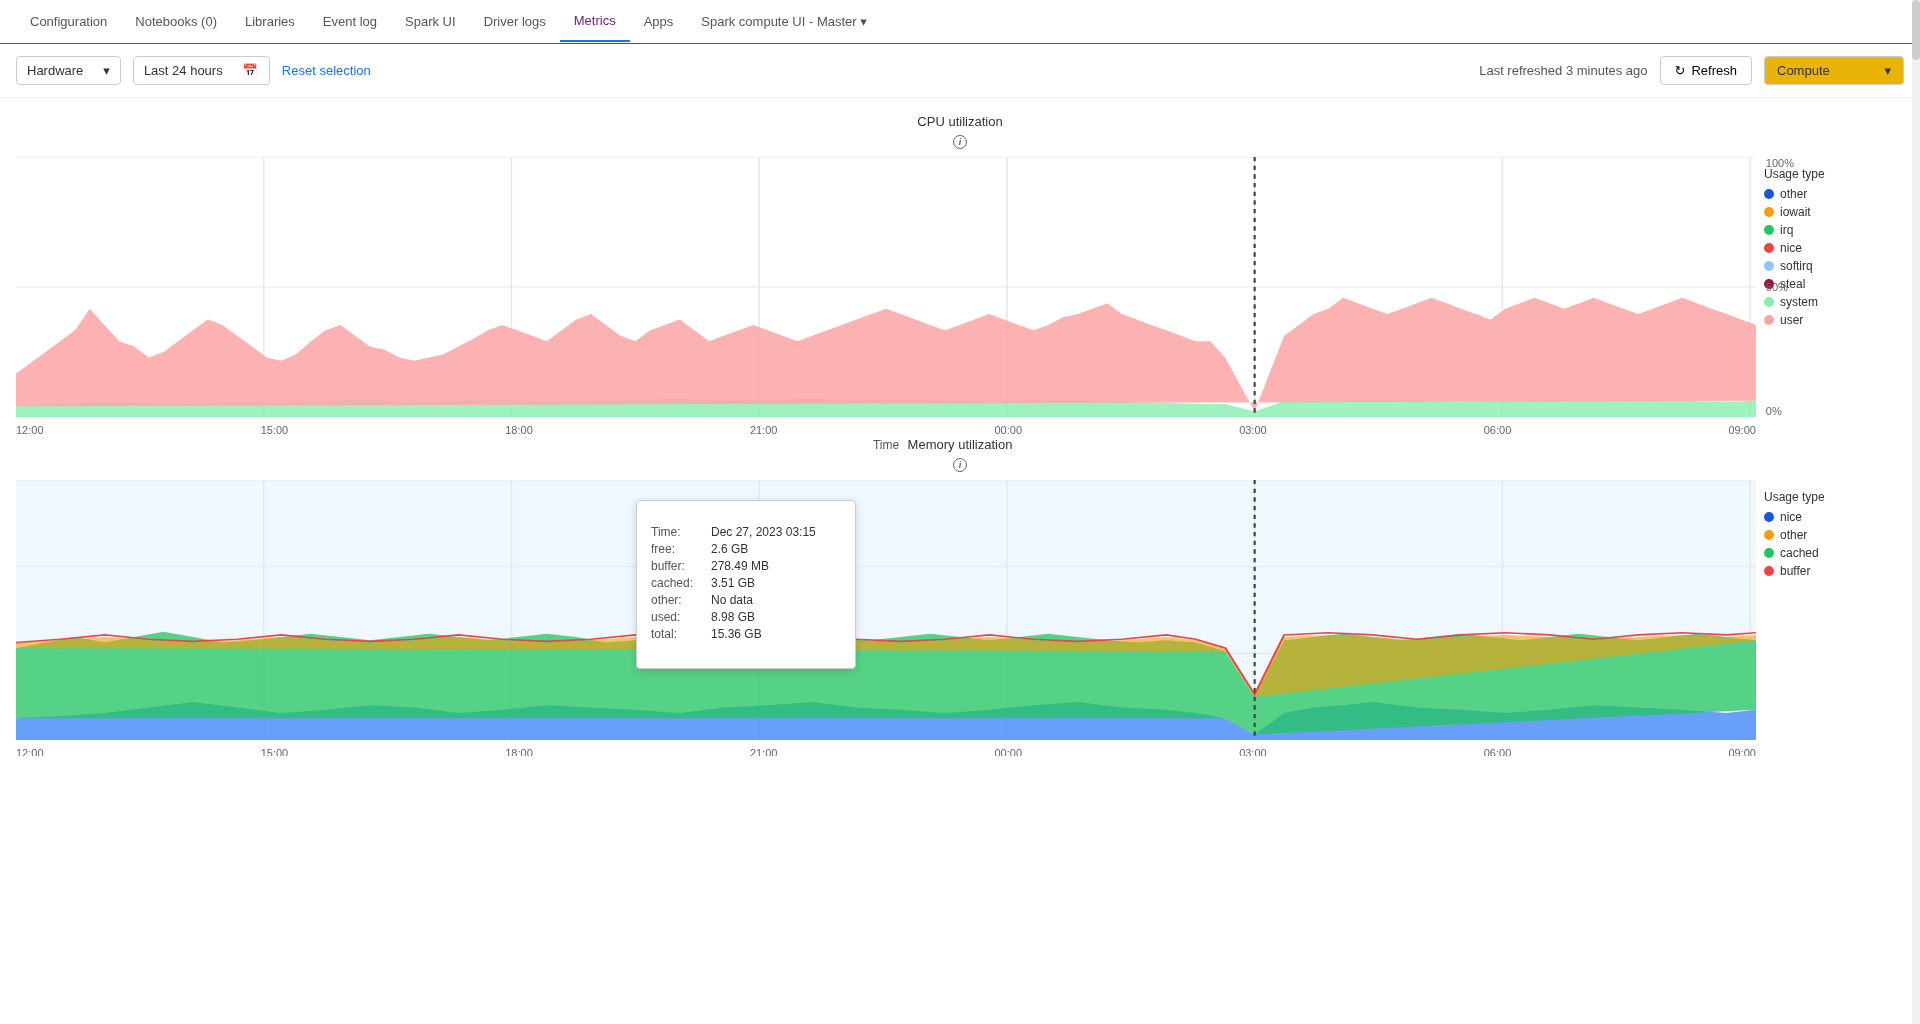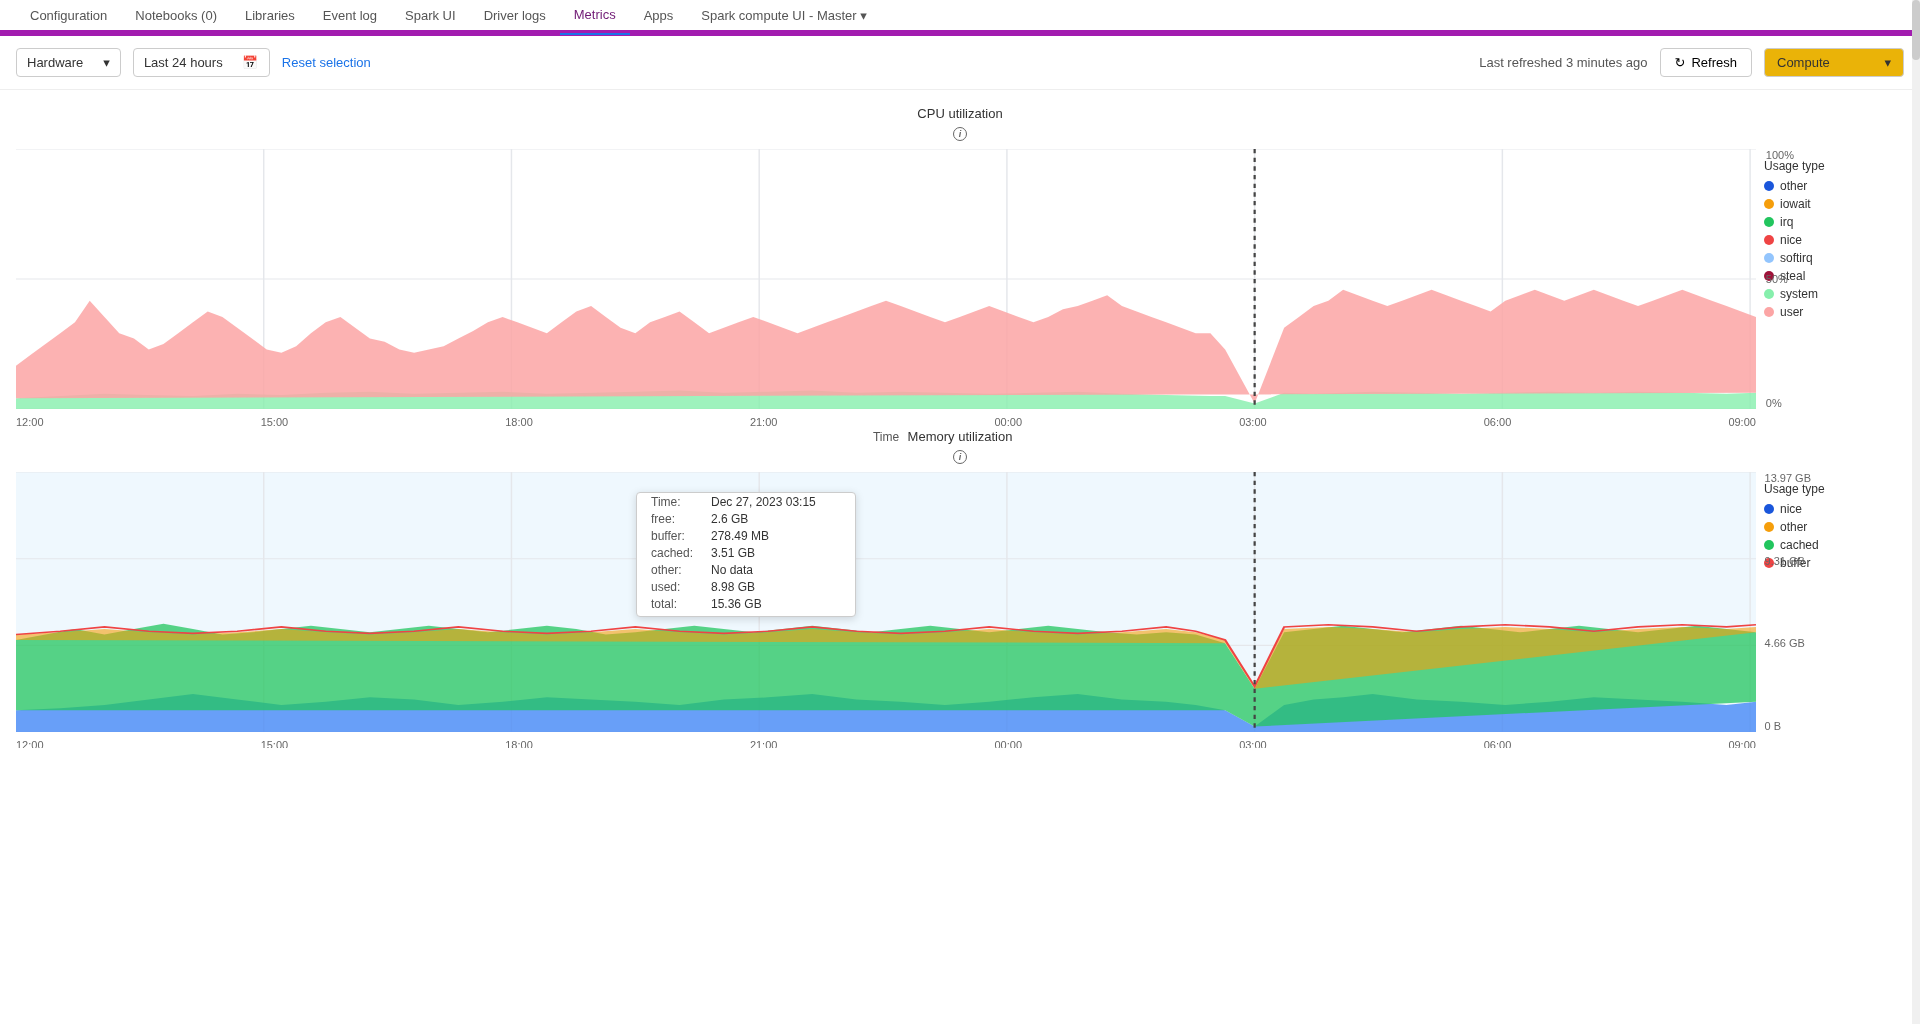--- a/index.html
+++ b/index.html
@@ -1,19 +1,19 @@
 <!DOCTYPE html>
 <html><head>
   <meta charset="utf-8">
   <style>
     * { box-sizing: border-box; margin: 0; padding: 0; }
     body { font-family: -apple-system, BlinkMacSystemFont, 'Segoe UI', sans-serif; font-size: 13px; background: #fff; color: #333; overflow-x: hidden; }
 
     
-    .nav-bar { display: flex; align-items: center; border-bottom: 6px solid #a21caf; padding: 0 16px; height: 36px; }
+    .nav-bar { display: flex; align-items: center; border-bottom: 1px solid #a21caf; padding: 0 16px; height: 44px; }
     .nav-item { padding: 0 14px; height: 40px; display: flex; align-items: center; cursor: pointer; color: #555; font-size: 13px; }
     .nav-item.active { color: #701a75; border-bottom: 2px solid #1a73e8; font-weight: 500; }
 
     
     .toolbar { display: flex; align-items: center; padding: 12px 16px; gap: 12px; border-bottom: 1px solid #eee; }
     .toolbar-right { margin-left: auto; display: flex; align-items: center; gap: 12px; }
     .select-box { display: flex; align-items: center; border: 1px solid #ccc; border-radius: 4px; padding: 6px 10px; cursor: pointer; background: #fff; font-size: 13px; gap: 20px; }
     .btn-link { color: #1a73e8; cursor: pointer; font-size: 13px; background: none; border: none; }
     .refresh-btn { display: flex; align-items: center; gap: 6px; border: 1px solid #ccc; border-radius: 4px; padding: 6px 14px; cursor: pointer; background: #fff; font-size: 13px; }
     .last-refresh { font-size: 13px; color: #555; }
@@ -32,21 +32,21 @@
     .legend-title { font-size: 12px; font-weight: 500; margin-bottom: 6px; }
     .legend-item { display: flex; align-items: center; gap: 6px; font-size: 12px; margin-bottom: 4px; }
     .legend-dot { width: 10px; height: 10px; border-radius: 50%; flex-shrink: 0; }
 
     .chart-svg { width: 100%; height: 100%; }
     .y-axis-labels { position: absolute; right: -42px; top: 0; height: 100%; display: flex; flex-direction: column; justify-content: space-between; font-size: 11px; color: #666; }
     .x-axis-labels { display: flex; justify-content: space-between; margin-top: 4px; font-size: 11px; color: #666; padding: 0 0 0 0; }
     .x-axis-title { text-align: center; font-size: 12px; color: #555; margin-top: 2px; font-weight: 500; }
 
     
-    .tooltip { position: absolute; background: white; border: 1px solid #ccc; border-radius: 4px; padding: 2px 14px; font-size: 12px; box-shadow: 0 2px 8px rgba(0,0,0,0.15); z-index: 10; }
+    .tooltip { position: absolute; background: white; border: 1px solid #ccc; border-radius: 4px; padding: 24px 14px; font-size: 12px; box-shadow: 0 2px 8px rgba(0,0,0,0.15); z-index: 10; }
     .tooltip-row { display: flex; gap: 8px; margin-bottom: 3px; }
     .tooltip-label { color: #555; min-width: 52px; }
     .tooltip-val { font-weight: 500; color: #333; }
 
     
     .scrollbar { position: fixed; right: 0; top: 0; width: 8px; height: 100%; background: #f0f0f0; }
     .scrollbar-thumb { width: 8px; background: #ccc; border-radius: 4px; position: absolute; top: 0; height: 60px; }
   </style>
 </head>
 <body>
@@ -215,26 +215,20 @@
 
           <polygon fill="#f59e0b" fill-opacity="0.6" points="
             0,150 30,148 60,145 90,148 120,150 150,148 180,145 210,148 240,150 270,148 300,145 330,148 360,150 390,148 420,145 450,148 480,150 510,148 540,145 570,148 600,150 630,148 660,145 690,148 720,150 750,148 780,145 800,148 820,155 840,198 860,145 890,143 920,145 950,148 980,145 1010,143 1040,145 1070,148 1100,145 1130,143 1160,145 1180,143
             1180,148 840,200 820,158 0,155"></polygon>
 
           <polyline fill="none" stroke="#ef4444" stroke-width="1.5" points="
             0,150 30,147 60,143 90,147 120,149 150,147 180,143 210,147 240,149 270,147 300,143 330,147 360,149 390,147 420,143 450,147 480,149 510,147 540,143 570,147 600,149 630,147 660,143 690,147 720,149 750,147 780,143 800,147 820,155 840,198 860,143 890,141 920,143 950,147 980,143 1010,141 1040,143 1070,147 1100,143 1130,141 1160,143 1180,141"></polyline>
 
           <line x1="840" y1="0" x2="840" y2="240" stroke="#444" stroke-width="1.5" stroke-dasharray="4,4"></line>
         </svg>
-        <div class="y-axis-labels" style="right:-55px; font-size:11px; color:#666; position:absolute; top:0; height:100%; display:flex; flex-direction:column; justify-content:space-between;">
-          <span>13.97 GB</span>
-          <span>9.31 GB</span>
-          <span>4.66 GB</span>
-          <span>0 B</span>
-        </div>
 
         
         <div class="tooltip" style="left:620px; top:20px; min-width:220px;">
           <div class="tooltip-row">
             <span class="tooltip-label">Time:</span>
             <span class="tooltip-val">Dec 27, 2023 03:15</span>
           </div>
           <div class="tooltip-row">
             <span class="tooltip-label">free:</span>
             <span class="tooltip-val">2.6 GB</span>

